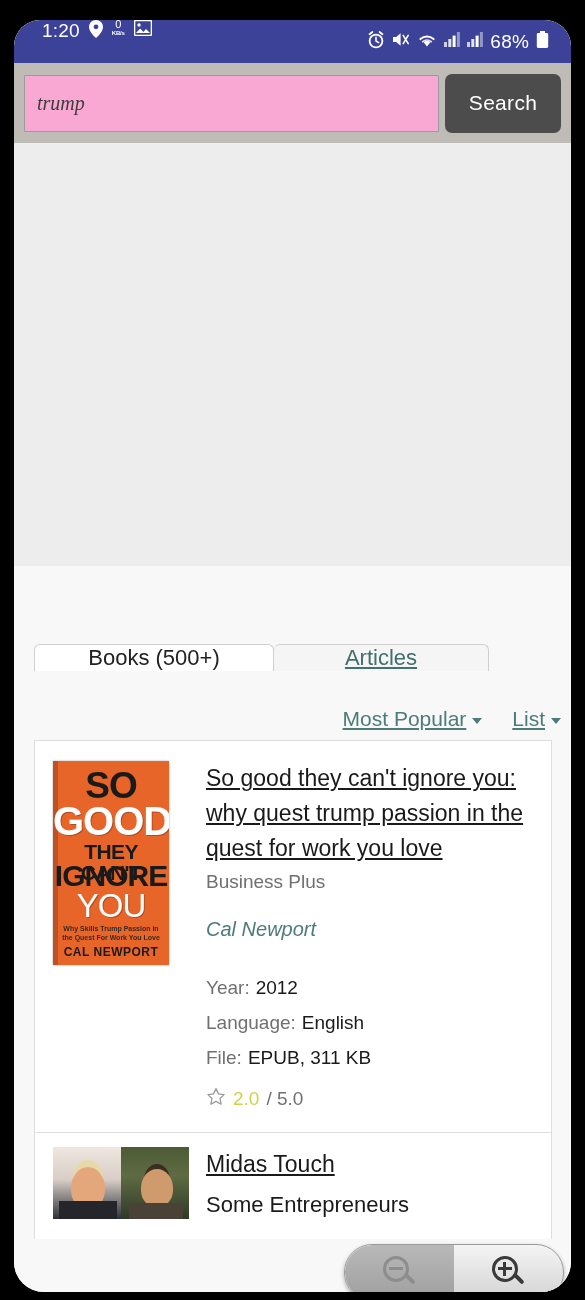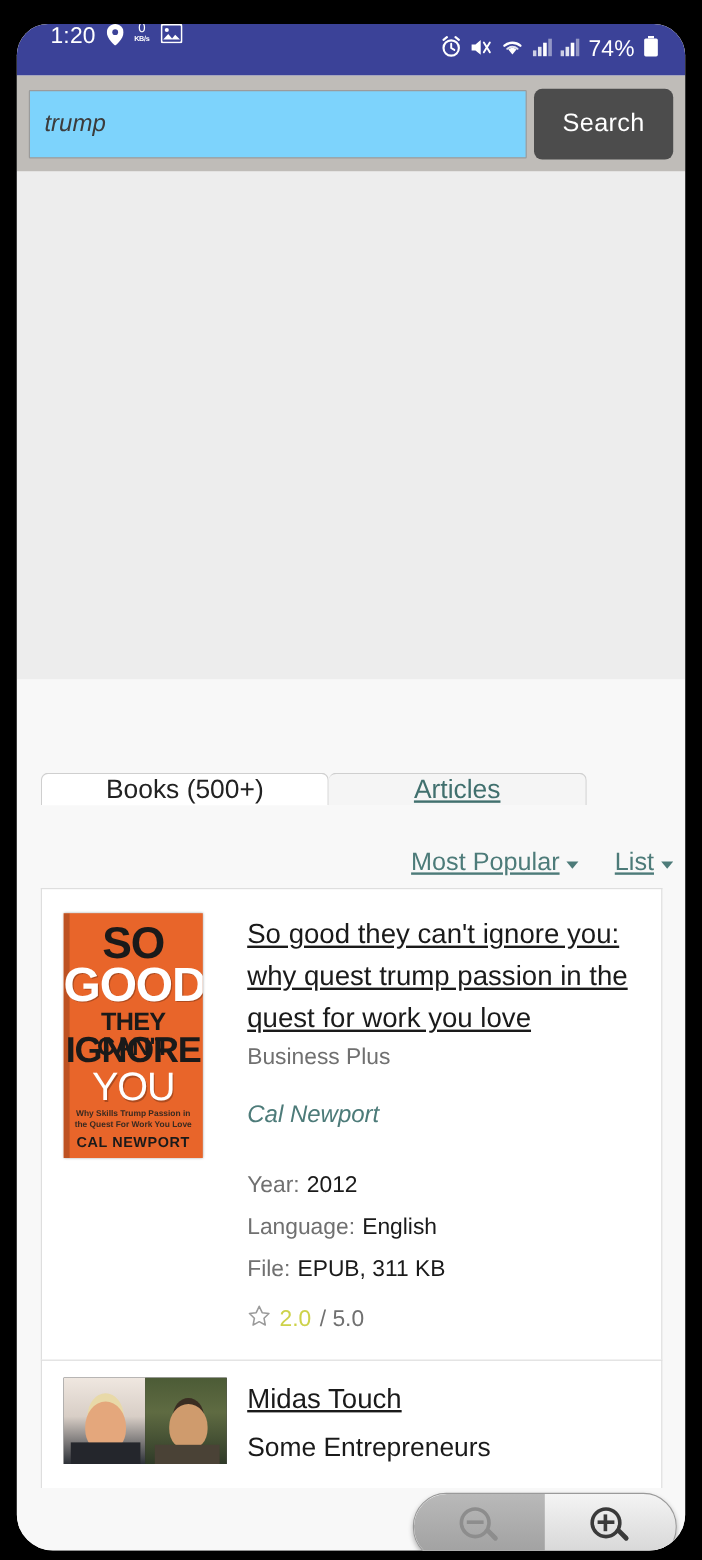--- a/index.html
+++ b/index.html
@@ -93,24 +93,24 @@
     background: #bfbcb8;
     display: flex;
     align-items: center;
     padding: 0 10px;
     box-sizing: border-box;
     gap: 6px;
   }
   #search-input {
     flex: 1;
     height: 57px;
-    background: #7dd3fc;
+    background: #f9a8d4;
     border: 1px solid #9b9b9b;
     box-sizing: border-box;
-    font-family: Liberation Sans, sans-serif;
+    font-family: Liberation Serif, serif;
     font-size: 20px;
     font-style: italic;
     color: #3c3c3c;
     padding: 0 12px;
     outline: none;
     border-radius: 1px;
   }
   #search-button {
     width: 116px;
     height: 59px;
@@ -473,21 +473,21 @@
             </svg>
         </span>
         <span class="ico">
           <svg width="16" height="15" viewBox="0 0 16 15">
               <rect x="0" y="10" width="3" height="5" fill="#fff" opacity=".75"></rect>
               <rect x="4.3" y="7" width="3" height="8" fill="#fff" opacity=".85"></rect>
               <rect x="8.6" y="3.6" width="3" height="11.4" fill="#fff"></rect>
               <rect x="12.9" y="0" width="3" height="15" fill="#fff" opacity=".45"></rect>
             </svg>
         </span>
-        <span class="sb-pct">74%</span>
+        <span class="sb-pct">68%</span>
         <span class="ico">
           <svg width="13" height="18" viewBox="0 0 13 18">
               <rect x="4" y="0" width="5" height="2" fill="#fff"></rect>
               <rect x="0.8" y="2" width="11.4" height="15" rx="1.4" fill="#fff"></rect>
             </svg>
         </span>
       </div>
     </div>
 
     <div id="searchbar">

